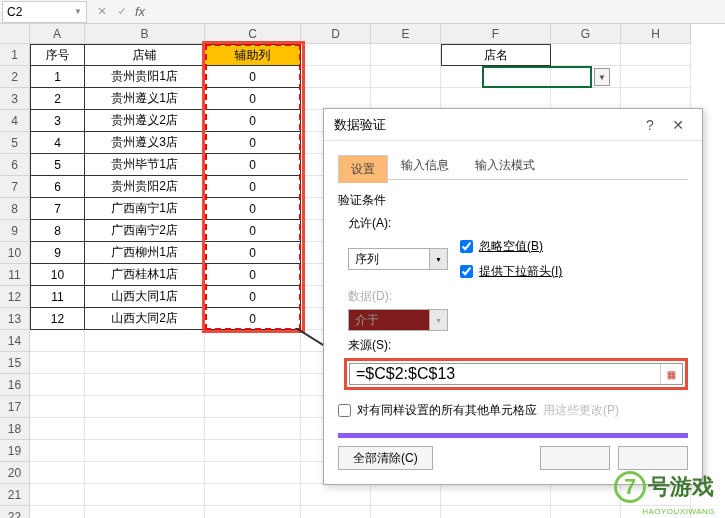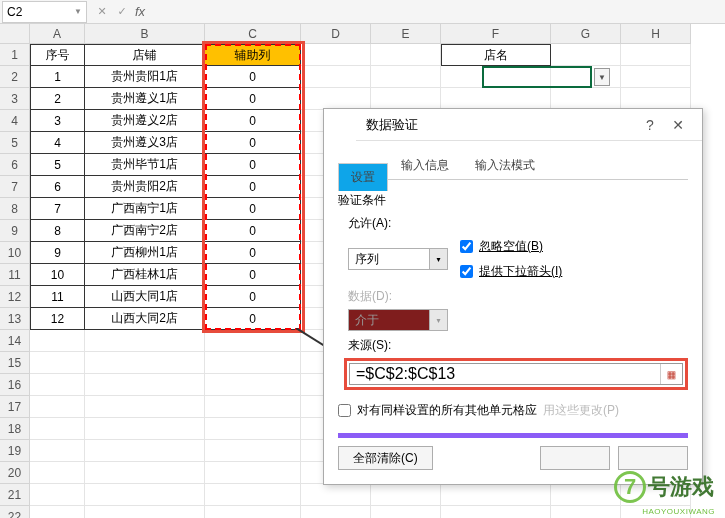--- a/index.html
+++ b/index.html
@@ -149,21 +149,20 @@
   border: 1px solid #aaa;
   box-shadow: 2px 2px 8px rgba(0,0,0,0.2);
 }
 .dialog-title {
   height: 32px;
   display: flex;
   align-items: center;
   padding: 0 10px;
   background: #fff;
   border-bottom: 1px solid #e0e0e0;
-  margin-left: 32px;
 }
 .dialog-title-text { flex: 1; font-size: 13px; }
 .dlg-help, .dlg-close {
   width: 28px;
   text-align: center;
   font-size: 14px;
   color: #555;
   cursor: pointer;
 }
 .dialog-body { padding: 10px 14px 14px; }
@@ -176,23 +175,23 @@
 .tab {
   padding: 5px 12px;
   border: 1px solid transparent;
   border-bottom: none;
   cursor: pointer;
   font-size: 12px;
   color: #444;
 }
 .tab.active {
   border-color: #ccc;
-  background: #0ea5e9;
+  background: #fdba74;
   position: relative;
-  top: 12px;
+  top: 4px;
 }
 .form-label { margin: 6px 0 4px; font-size: 12px; color: #000000; }
 .form-row { display: flex; align-items: center; gap: 12px; margin-bottom: 6px; }
 .select-box {
   width: 100px;
   height: 22px;
   border: 1px solid #b0b0b0;
   background: #fff;
   display: flex;
   align-items: center;

